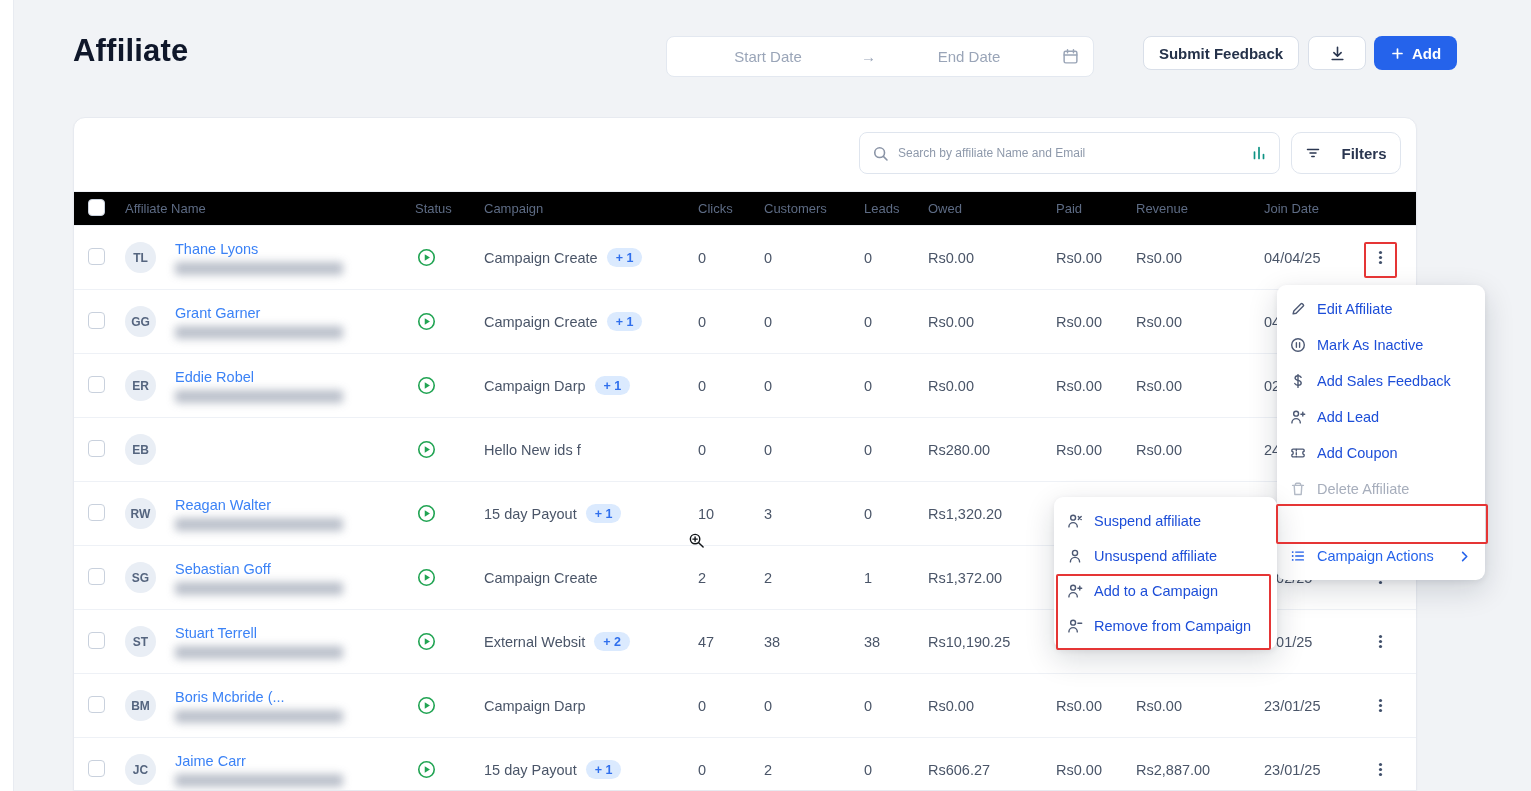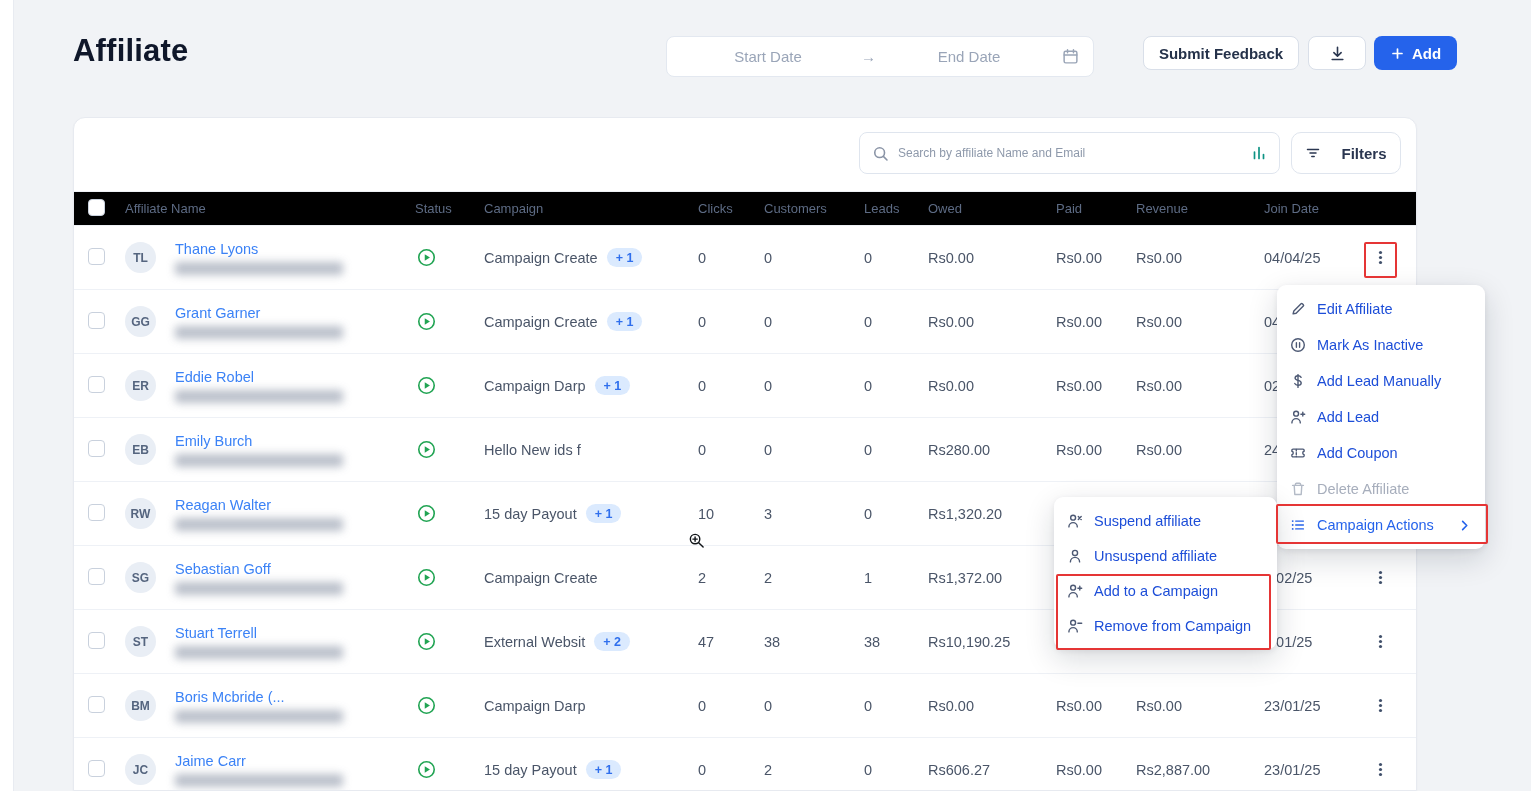--- a/index.html
+++ b/index.html
@@ -46,21 +46,21 @@
   .kebab { width:32px; height:32px; border:none; background:transparent; border-radius:6px; display:flex; align-items:center; justify-content:center; cursor:pointer; }
 
   .menu { position:absolute; background:#fff; border-radius:9px; box-shadow:0 10px 30px rgba(13,23,44,.16), 0 2px 6px rgba(13,23,44,.08); padding:6px 0; z-index:40; }
   #ctxmenu { left:1277px; top:285px; width:208px; }
   #submenu { left:1054px; top:497px; width:223px; z-index:45; }
   .mi { display:flex; align-items:center; gap:11px; height:36px; padding:0 13px; font-size:14.5px; color:#1d4ed8; font-weight:500; cursor:pointer; white-space:nowrap; }
   #submenu .mi { height:35px; }
   .mi .icon { color:#4d5974; }
   .mi.disabled { color:#a7aebc; }
   .mi.disabled .icon { color:#b3bac6; }
-  .mi.active { color:#2563eb; }
+  .mi.active { color:#2563eb;margin-top:31px; }
   .mi.active .icon { color:#2563eb; }
   .mi .chev { margin-left:auto; }
   .icon { display:inline-flex; align-items:center; justify-content:center; }
 
   .ann { position:absolute; border:2.5px solid #e53535; z-index:60; pointer-events:none; border-radius:2px; }
   #ann-kebab { left:1364px; top:242px; width:33px; height:36px; }
   #ann-campaign { left:1276px; top:504px; width:212px; height:40px; }
   #ann-submenu { left:1056px; top:574px; width:215px; height:76px; }
   .zoomcur { position:absolute; left:688px; top:532px; z-index:70; }
 </style>
@@ -254,24 +254,20 @@
                   <circle cx="8" cy="8" r="1.5"></circle>
                   <circle cx="8" cy="12.7" r="1.5"></circle>
                 </svg>
               </button>
             </div>
   </div>
   <div class="trow">
     <div class="cell c-check"><span class="checkbox"></span></div>
     <div class="cell name-cell">
       <span class="avatar">EB</span>
-      <span class="name-wrap">
-        <a class="name-link">Emily Burch</a>
-        <span class="blur-bar"></span>
-      </span>
     </div>
     <div class="cell status-cell">
               <span class="icon ">
                 <svg viewBox="0 0 16 16" width="19" height="19" fill="none">
                   <circle cx="8" cy="8" r="6.5" stroke="#21a453" stroke-width="1.35"></circle>
                   <path d="M6.5 5.3v5.4L10.9 8z" fill="#21a453"></path>
                 </svg>
               </span>
             </div>
     <div class="cell campaign-cell">
@@ -509,21 +505,21 @@
     <span>Mark As Inactive</span>
 
   </div>
   <div class="mi  ">
     <span class="icon ">
           <svg viewBox="0 0 16 16" width="16" height="16" fill="none" stroke="currentColor" stroke-width="1.4" stroke-linecap="round" stroke-linejoin="round">
             <path d="M8 1.6v12.8"></path>
             <path d="M11.1 4.3c-.55-.95-1.65-1.5-3.05-1.5-1.75 0-2.95.95-2.95 2.25 0 3.05 6.1 1.7 6.1 4.85 0 1.4-1.35 2.35-3.2 2.35-1.55 0-2.7-.65-3.25-1.7"></path>
           </svg>
         </span>
-    <span>Add Lead Manually</span>
+    <span>Add Sales Feedback</span>
 
   </div>
   <div class="mi  ">
     <span class="icon ">
           <svg viewBox="0 0 16 16" width="16" height="16" fill="none" stroke="currentColor" stroke-width="1.4" stroke-linecap="round" stroke-linejoin="round">
             <circle cx="6.1" cy="4.7" r="2.45"></circle>
             <path d="M1.9 13.9c0-2.35 1.85-4.25 4.2-4.25s4.2 1.9 4.2 4.25"></path>
             <path d="M12.8 3.3v3.8M10.9 5.2h3.8"></path>
           </svg>
         </span>

